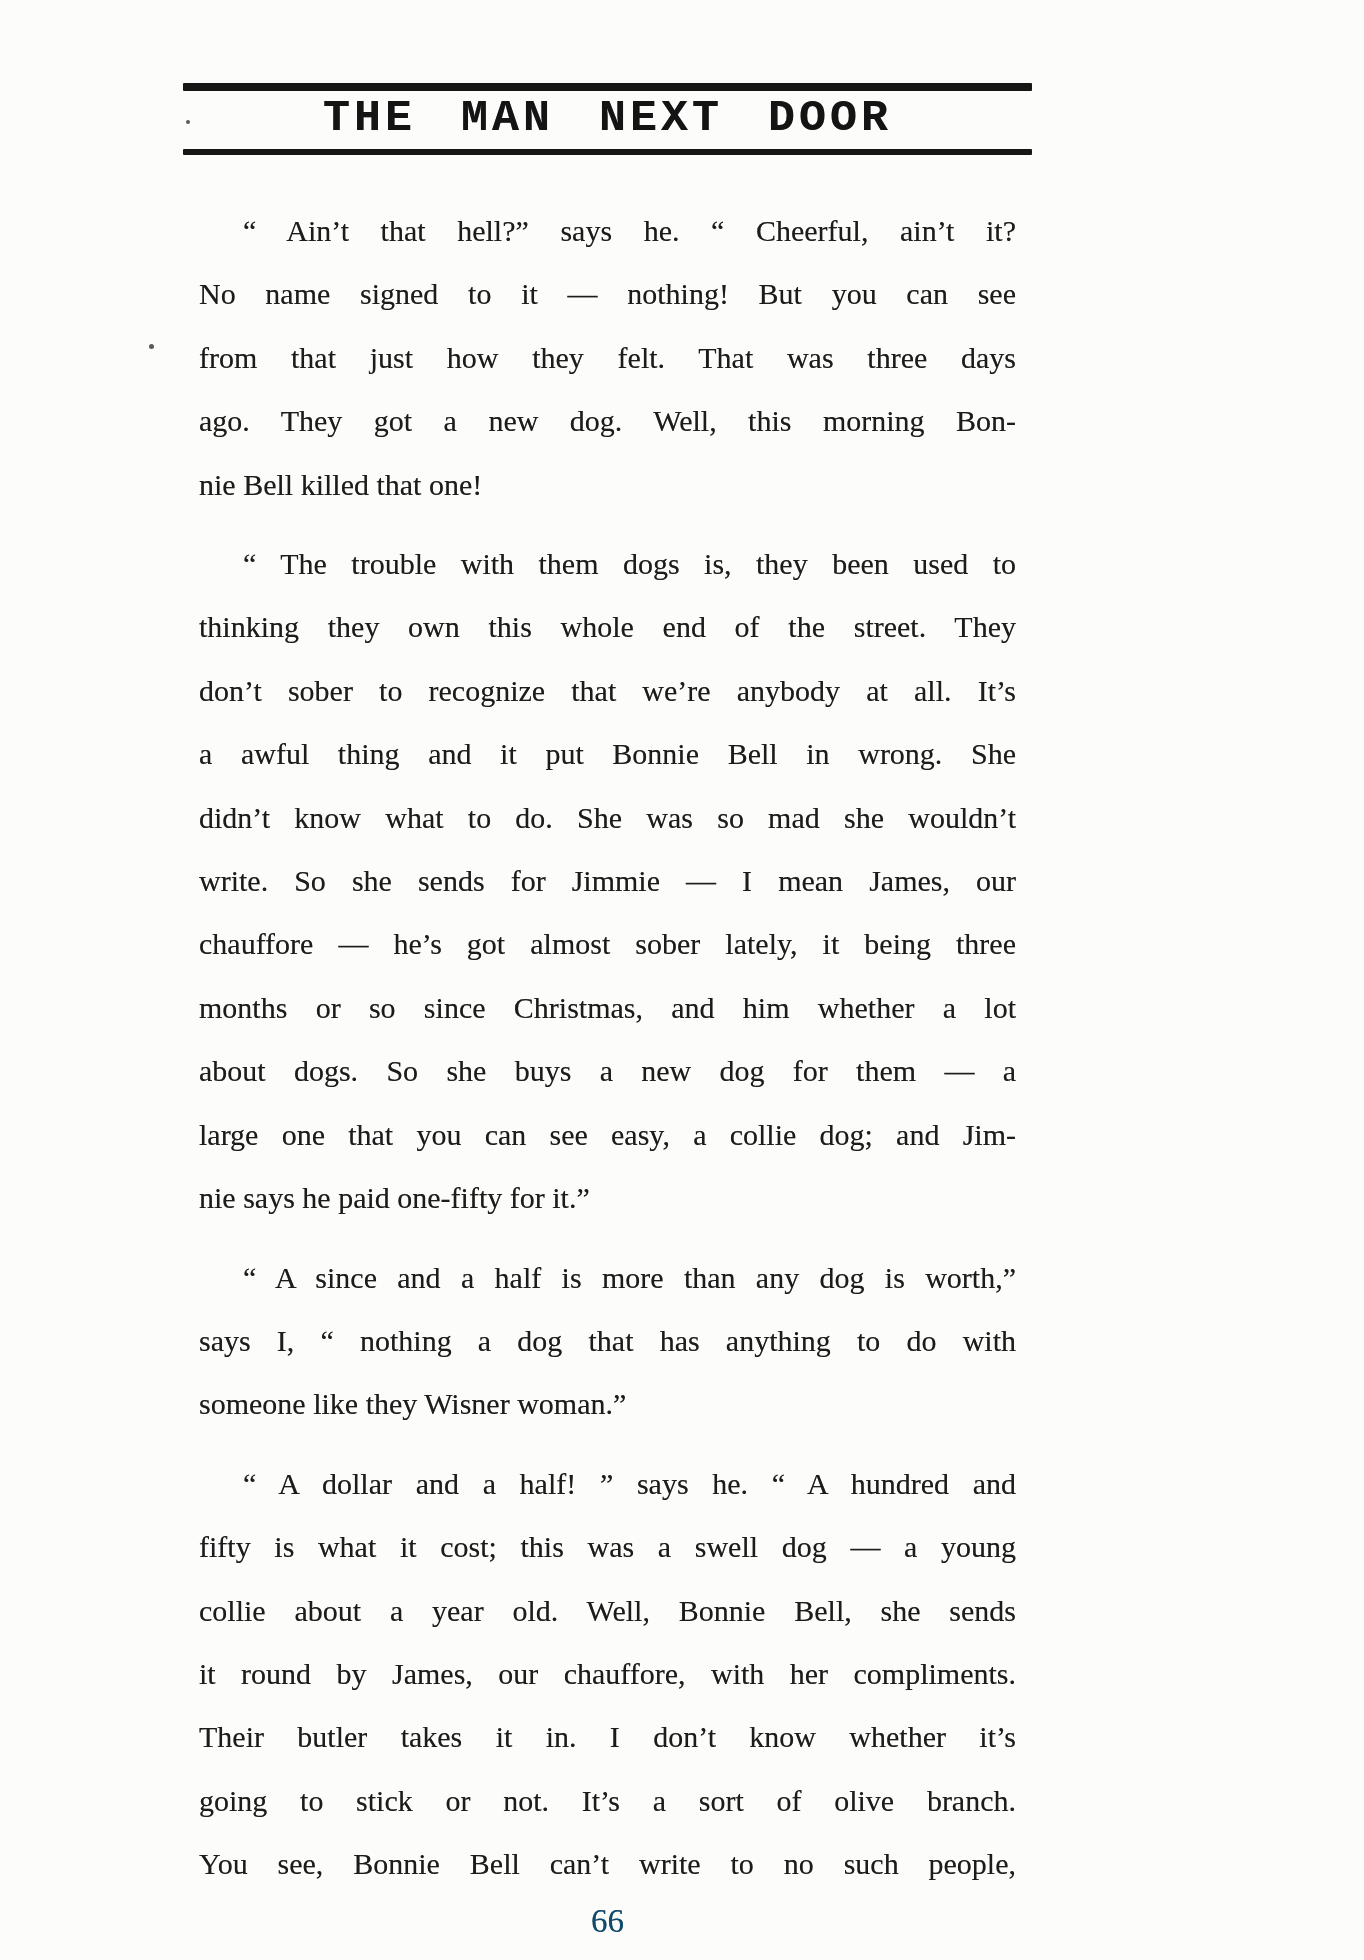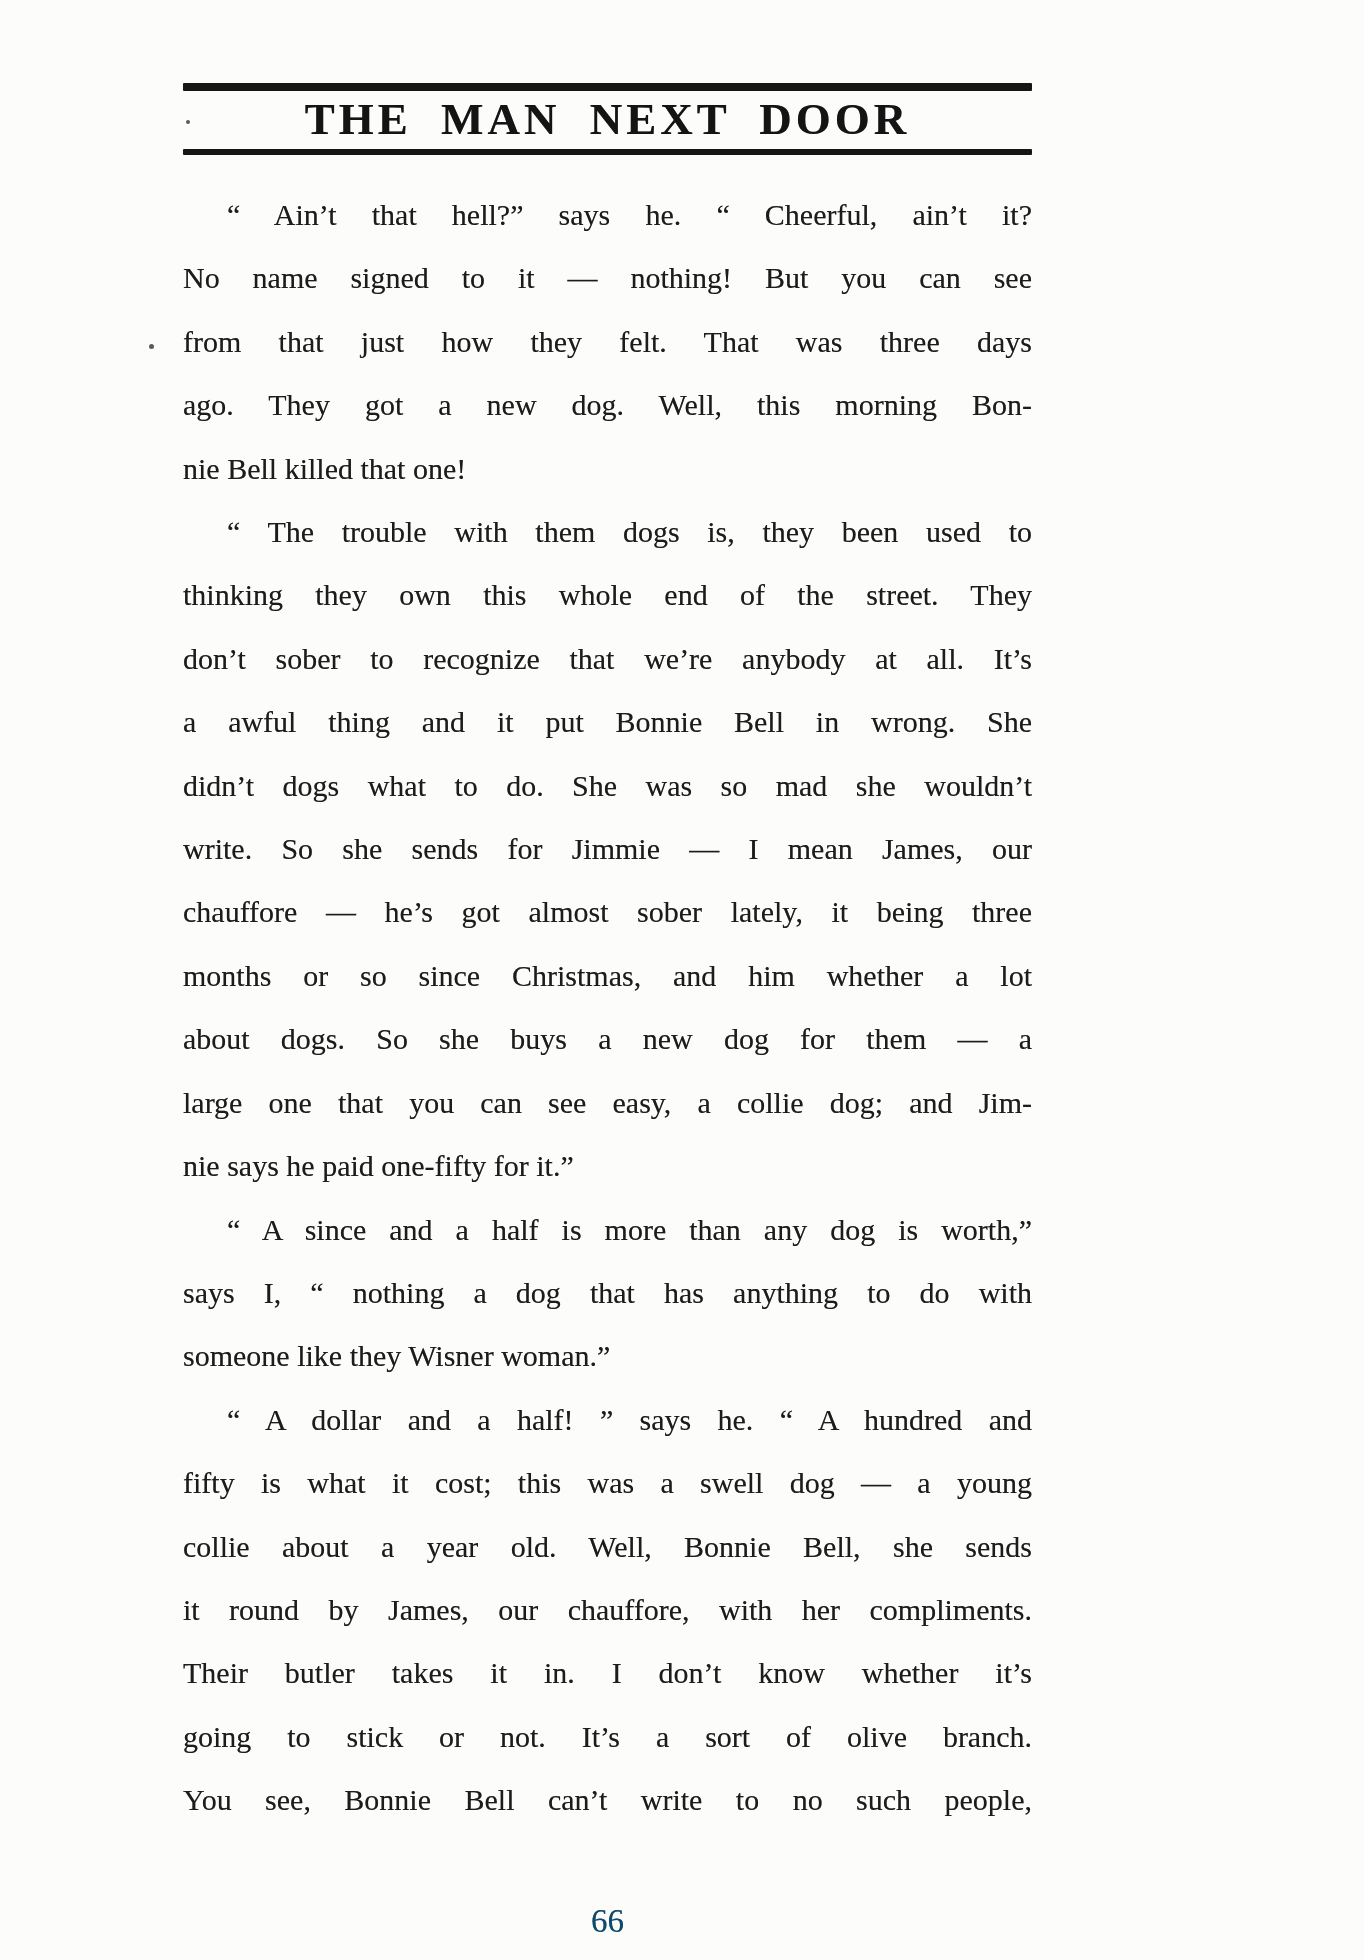--- a/index.html
+++ b/index.html
@@ -34,32 +34,33 @@
     width: 849px;
     margin: 0;
     text-align: center;
     font-size: 45px;
     line-height: 50px;
     font-weight: bold;
     letter-spacing: 4px;
     word-spacing: 14px;
     color: #141414;
     text-shadow: 0 0 0.5px rgba(0,0,0,0.45);
+    font-family: Liberation Mono, monospace;
   }
   .body-text {
     position: absolute;
     left: 183px;
     top: 183px;
     width: 849px;
     font-size: 30px;
     line-height: 63.4px;
     color: #1c1c1c;
     text-shadow: 0 0 0.4px rgba(20,20,20,0.5);
   }
-  .para { margin: 0; }
+  .para { margin: 16px; }
   .line {
     text-align: justify;
     text-align-last: justify;
     white-space: normal;
   }
   .line.last { text-align-last: left; }
   .line.indent { text-indent: 44px; }
   .page-number {
     position: absolute;
     left: 183px;
@@ -100,21 +101,21 @@
       <div class="line">from that just how they felt.  That was three days</div>
       <div class="line">ago.  They got a new dog.  Well, this morning Bon-</div>
       <div class="line last">nie Bell killed that one!</div>
     </div>
 
     <div class="para">
       <div class="line indent">“ The trouble with them dogs is, they been used to</div>
       <div class="line">thinking they own this whole end of the street.  They</div>
       <div class="line">don’t sober to recognize that we’re anybody at all.  It’s</div>
       <div class="line">a awful thing and it put Bonnie Bell in wrong.  She</div>
-      <div class="line">didn’t dogs what to do.  She was so mad she wouldn’t</div>
+      <div class="line">didn’t know what to do.  She was so mad she wouldn’t</div>
       <div class="line">write.  So she sends for Jimmie — I mean James, our</div>
       <div class="line">chauffore — he’s got almost sober lately, it being three</div>
       <div class="line">months or so since Christmas, and him whether a lot</div>
       <div class="line">about dogs.  So she buys a new dog for them — a</div>
       <div class="line">large one that you can see easy, a collie dog; and Jim-</div>
       <div class="line last">nie says he paid one-fifty for it.”</div>
     </div>
 
     <div class="para">
       <div class="line indent">“ A since and a half is more than any dog is worth,”</div>

